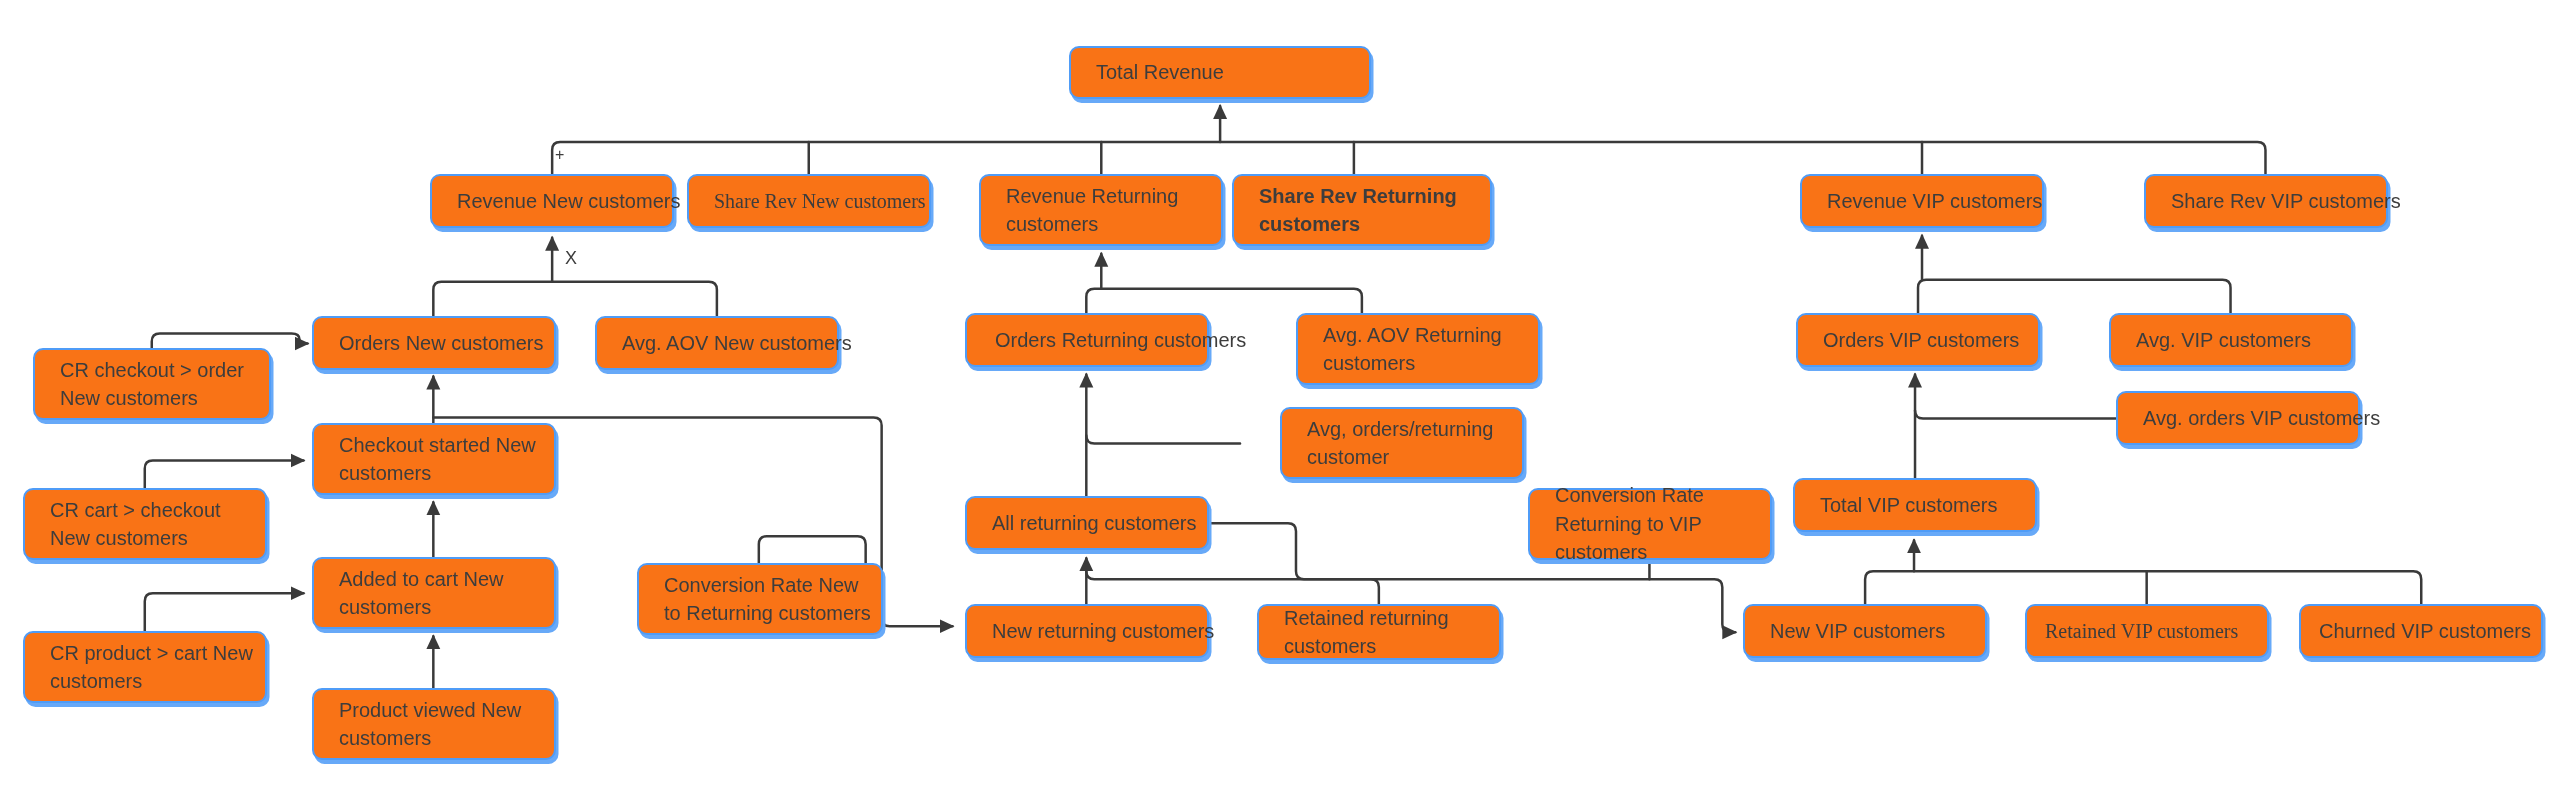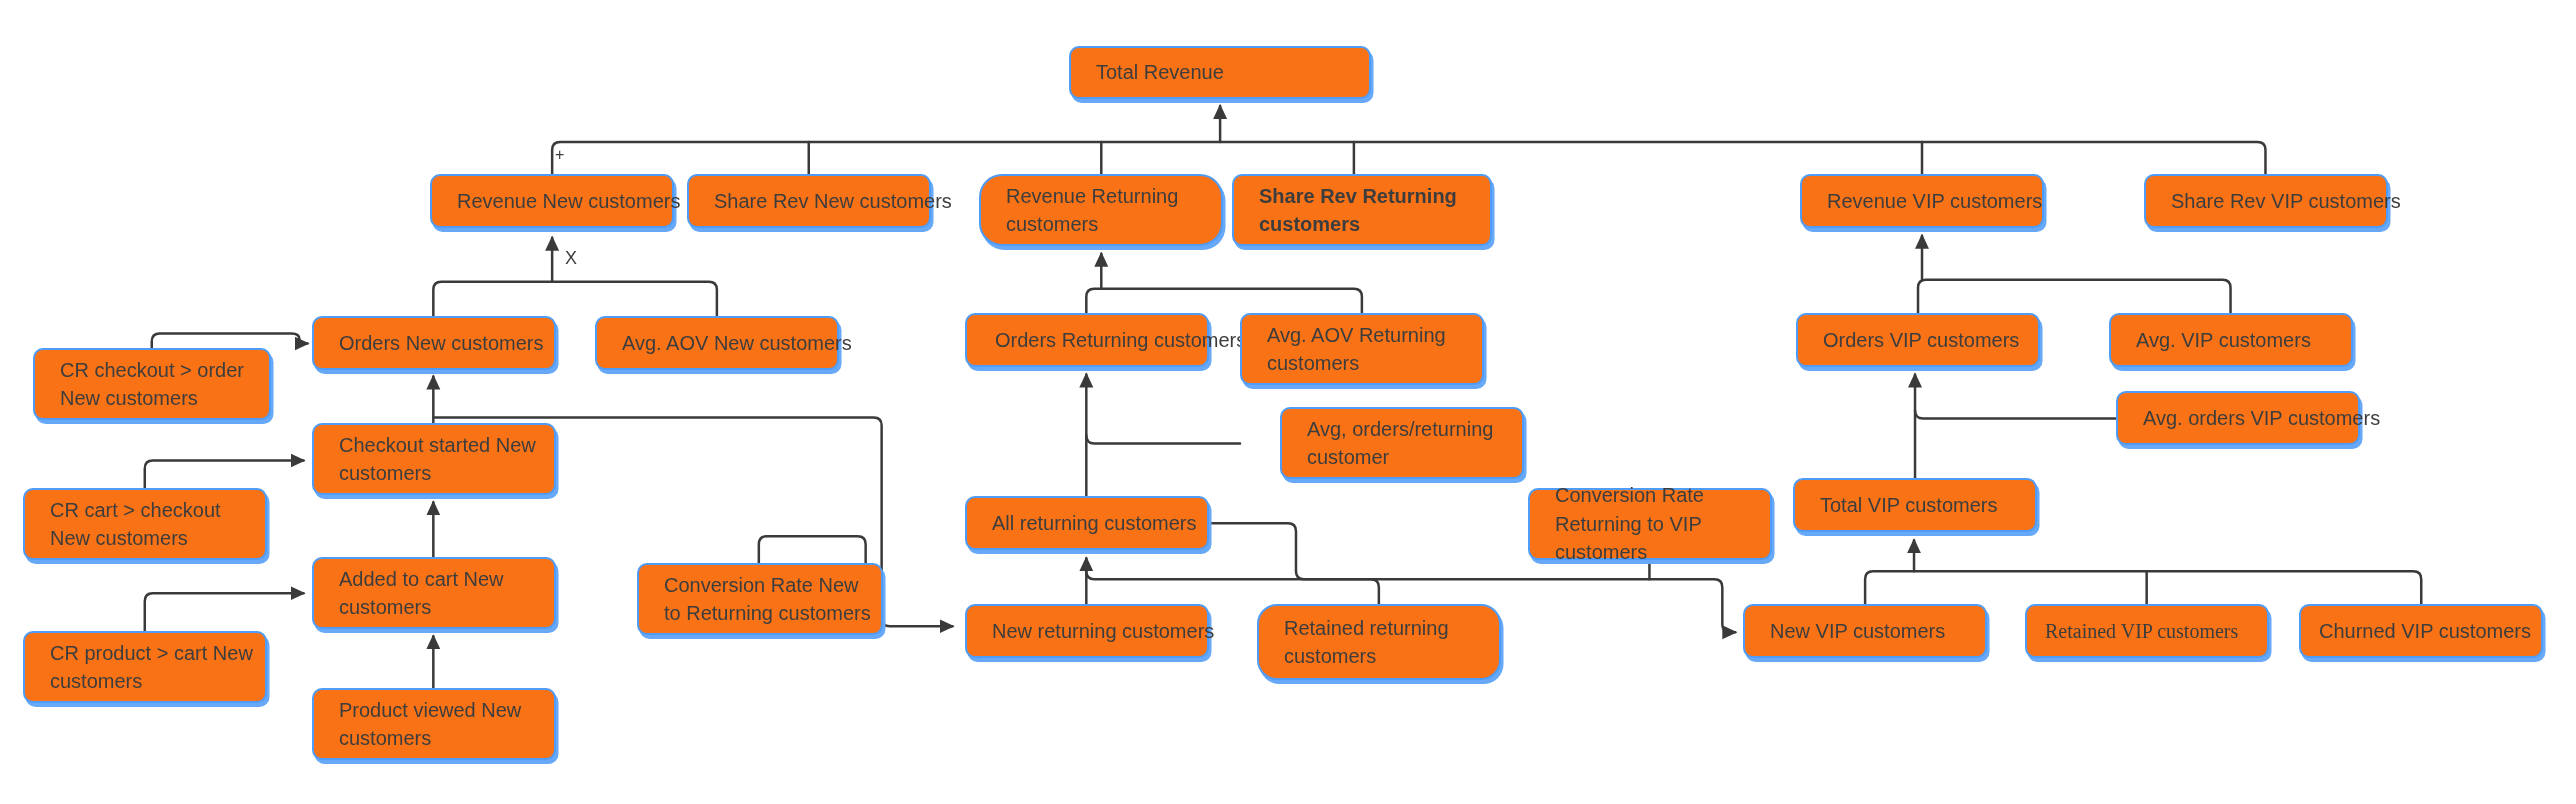--- a/index.html
+++ b/index.html
@@ -85,47 +85,47 @@
     <path d="M 1918,479 V 375" marker-end="url(#arrow)"></path>
     <path d="M 2119,419 H 1926 Q 1918,419 1918,411"></path>
   </svg>
 
   <div class="edge-label" style="left:555px;top:146px;font-size:16px;">+</div>
   <div class="edge-label" style="left:565px;top:248px;">X</div>
 
   <div class="node one-line" style="left:1069px;top:46px;width:302px;height:53px;">Total Revenue</div>
 
   <div class="node one-line" style="left:430px;top:174px;width:244px;height:54px;">Revenue New customers</div>
-  <div class="node one-line" style="left:687px;top:174px;width:244px;height:54px;">Share Rev New customers</div>
-  <div class="node" style="left:979px;top:174px;width:244px;height:72px;border-radius:23px;">Revenue Returning customers</div>
+  <div class="node one-line" style="left:687px;top:174px;width:244px;height:54px;font-family:Liberation Serif, serif;">Share Rev New customers</div>
+  <div class="node" style="left:979px;top:174px;width:244px;height:72px;">Revenue Returning customers</div>
   <div class="node" style="left:1232px;top:174px;width:260px;height:72px;font-weight:bold;">Share Rev Returning customers</div>
   <div class="node one-line" style="left:1800px;top:174px;width:244px;height:54px;">Revenue VIP customers</div>
   <div class="node one-line" style="left:2144px;top:174px;width:244px;height:54px;">Share Rev VIP customers</div>
 
   <div class="node one-line" style="left:312px;top:316px;width:244px;height:54px;">Orders New customers</div>
   <div class="node one-line" style="left:595px;top:316px;width:244px;height:54px;">Avg. AOV New customers</div>
   <div class="node one-line" style="left:965px;top:313px;width:244px;height:54px;padding-left:28px;">Orders Returning customers</div>
-  <div class="node" style="left:1240px;top:313px;width:244px;height:72px;">Avg. AOV Returning customers</div>
+  <div class="node" style="left:1296px;top:313px;width:244px;height:72px;">Avg. AOV Returning customers</div>
   <div class="node one-line" style="left:1796px;top:313px;width:244px;height:54px;">Orders VIP customers</div>
   <div class="node one-line" style="left:2109px;top:313px;width:244px;height:54px;">Avg. VIP customers</div>
 
   <div class="node" style="left:1240px;top:407px;width:244px;height:72px;margin-left:40px;">Avg, orders/returning customer</div>
   <div class="node one-line" style="left:2116px;top:391px;width:244px;height:54px;">Avg. orders VIP customers</div>
 
   <div class="node" style="left:33px;top:348px;width:238px;height:72px;">CR checkout &gt; order New customers</div>
   <div class="node" style="left:312px;top:423px;width:244px;height:72px;">Checkout started New customers</div>
   <div class="node" style="left:23px;top:488px;width:244px;height:72px;">CR cart &gt; checkout New customers</div>
   <div class="node" style="left:312px;top:557px;width:244px;height:72px;">Added to cart New customers</div>
   <div class="node" style="left:23px;top:631px;width:244px;height:72px;">CR product &gt; cart New customers</div>
   <div class="node" style="left:312px;top:688px;width:244px;height:72px;">Product viewed New customers</div>
 
   <div class="node" style="left:637px;top:563px;width:246px;height:72px;">Conversion Rate New to Returning customers</div>
   <div class="node one-line" style="left:965px;top:496px;width:244px;height:54px;">All returning customers</div>
   <div class="node one-line" style="left:965px;top:604px;width:244px;height:54px;">New returning customers</div>
-  <div class="node" style="left:1257px;top:604px;width:244px;height:76px;border-radius:20px;">Retained returning customers</div>
+  <div class="node" style="left:1257px;top:604px;width:244px;height:56px;">Retained returning customers</div>
 
   <div class="node" style="left:1528px;top:488px;width:244px;height:72px;">Conversion Rate Returning to VIP customers</div>
   <div class="node one-line" style="left:1793px;top:478px;width:244px;height:54px;">Total VIP customers</div>
   <div class="node one-line" style="left:1743px;top:604px;width:244px;height:54px;">New VIP customers</div>
   <div class="node one-line" style="left:2025px;top:604px;width:244px;height:54px;padding-left:18px;font-family:Liberation Serif, serif;">Retained VIP customers</div>
   <div class="node one-line" style="left:2299px;top:604px;width:244px;height:54px;padding-left:18px;">Churned VIP customers</div>
 
 </div>
 
 

